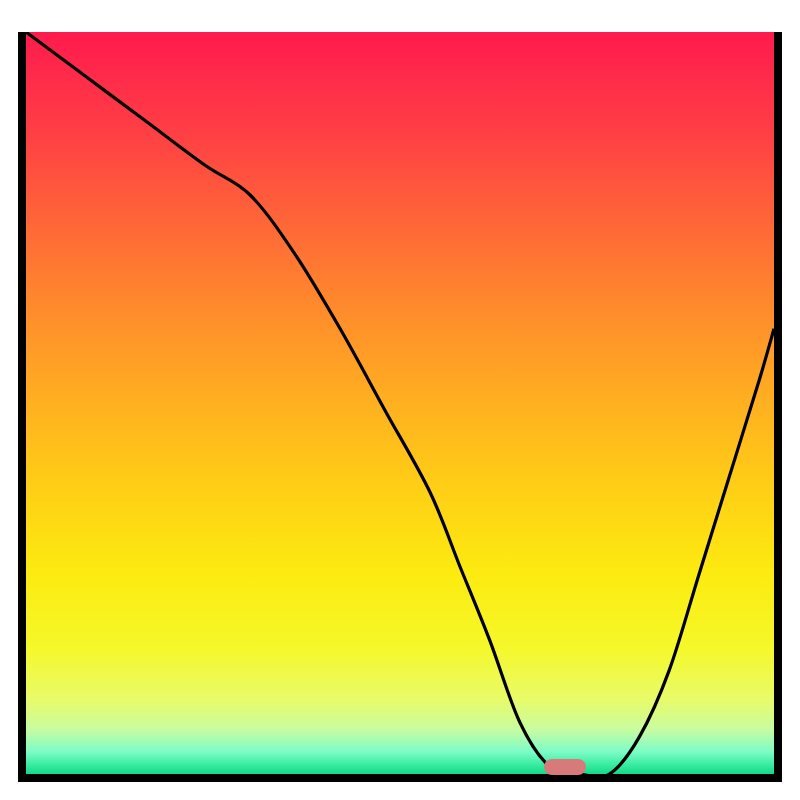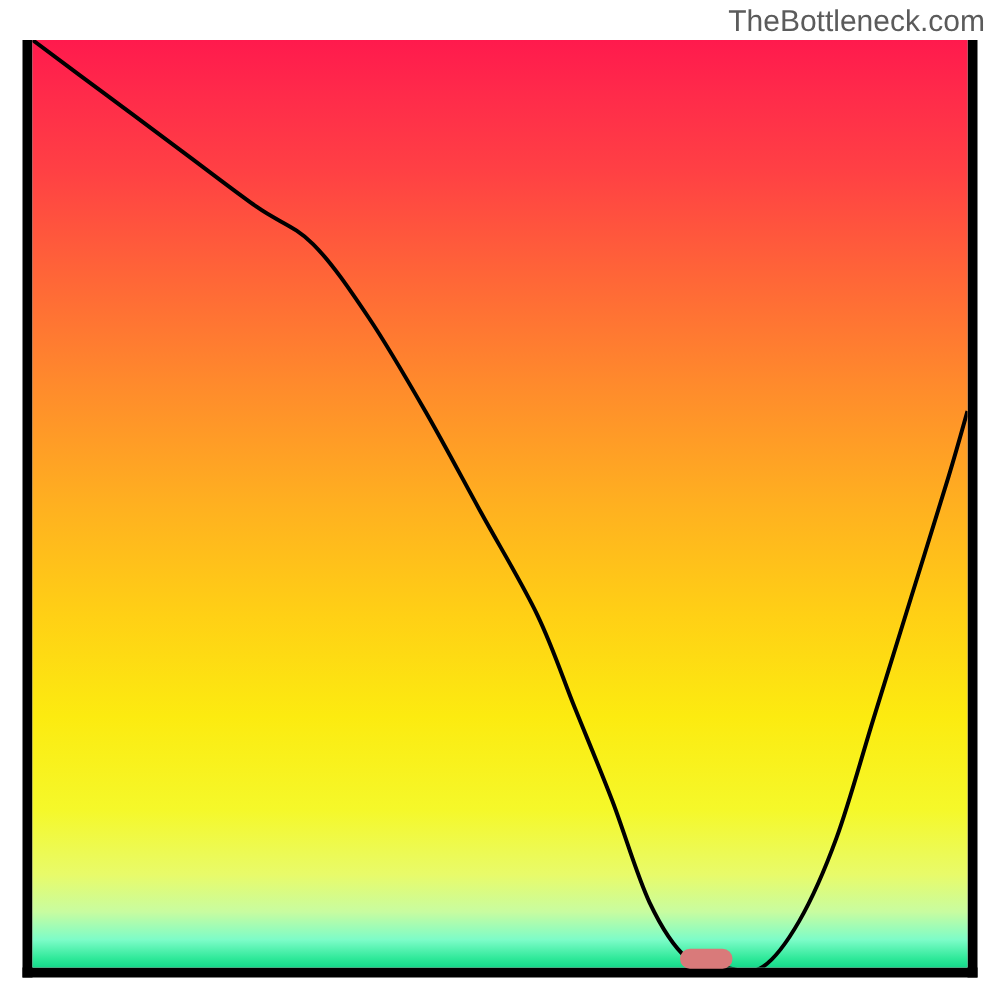--- a/index.html
+++ b/index.html
@@ -64,21 +64,20 @@
     background: #d97a7a;
     transform: translate(-50%, -50%);
     z-index: 5;
   }
 </style>
 </head>
 <body>
 
 <div class="chart-container">
 
-  <div class="watermark">TheBottleneck.com</div>
 
   <div class="plot-frame">
     <div class="gradient-bg"></div>
 
     <svg class="curve-svg" viewBox="0 0 748 742" preserveAspectRatio="none">
       <path id="curve-path" d="M 0 0 C 9.973333333333334 7.420000000000016, 39.89333333333333 29.6800000000001, 59.84 44.520000000000095 C 79.78666666666668 59.36000000000009, 99.73333333333335 74.19999999999997, 119.68 89.03999999999996 C 139.62666666666667 103.87999999999995, 162.06666666666666 121.19333333333338, 179.51999999999998 133.56000000000006 C 196.9733333333333 145.92666666666673, 209.44 148.4, 224.4 163.24 C 239.36 178.08, 254.32 200.34000000000003, 269.28 222.60000000000002 C 284.23999999999995 244.86, 299.2 270.83000000000004, 314.15999999999997 296.8 C 329.11999999999995 322.77, 344.0799999999999 351.21333333333337, 359.03999999999996 378.42 C 374 405.62666666666667, 391.4533333333334 434.07000000000005, 403.92 460.04 C 416.38666666666666 486.01, 423.8666666666667 509.50666666666666, 433.84 534.24 C 443.8133333333333 558.9733333333334, 453.78666666666663 582.47, 463.76 608.44 C 473.73333333333335 634.4100000000001, 483.70666666666665 669.0366666666666, 493.68 690.06 C 503.65333333333336 711.0833333333333, 513.6266666666667 725.9233333333334, 523.6 734.58 C 533.5733333333334 743.2366666666667, 543.5466666666666 740.7633333333333, 553.52 742 C 563.4933333333333 743.2366666666667, 573.4666666666667 748.1833333333334, 583.44 742 C 593.4133333333334 735.8166666666666, 603.3866666666667 722.2133333333334, 613.36 704.9 C 623.3333333333334 687.5866666666666, 633.3066666666666 665.3266666666667, 643.28 638.12 C 653.2533333333333 610.9133333333333, 663.2266666666667 573.8133333333333, 673.2 541.66 C 683.1733333333334 509.50666666666666, 693.1466666666666 477.35333333333335, 703.12 445.2 C 713.0933333333334 413.0466666666666, 725.56 373.4733333333333, 733.04 348.73999999999995 C 740.52 324.0066666666666, 745.5066666666667 305.45666666666665, 748 296.8" fill="none" stroke="#000" stroke-width="3.2"></path>
     </svg>
 
     <div id="marker" class="marker" style="left: 538.56px; top: 734.58px; background: rgb(217, 122, 122);"></div>
   </div>

